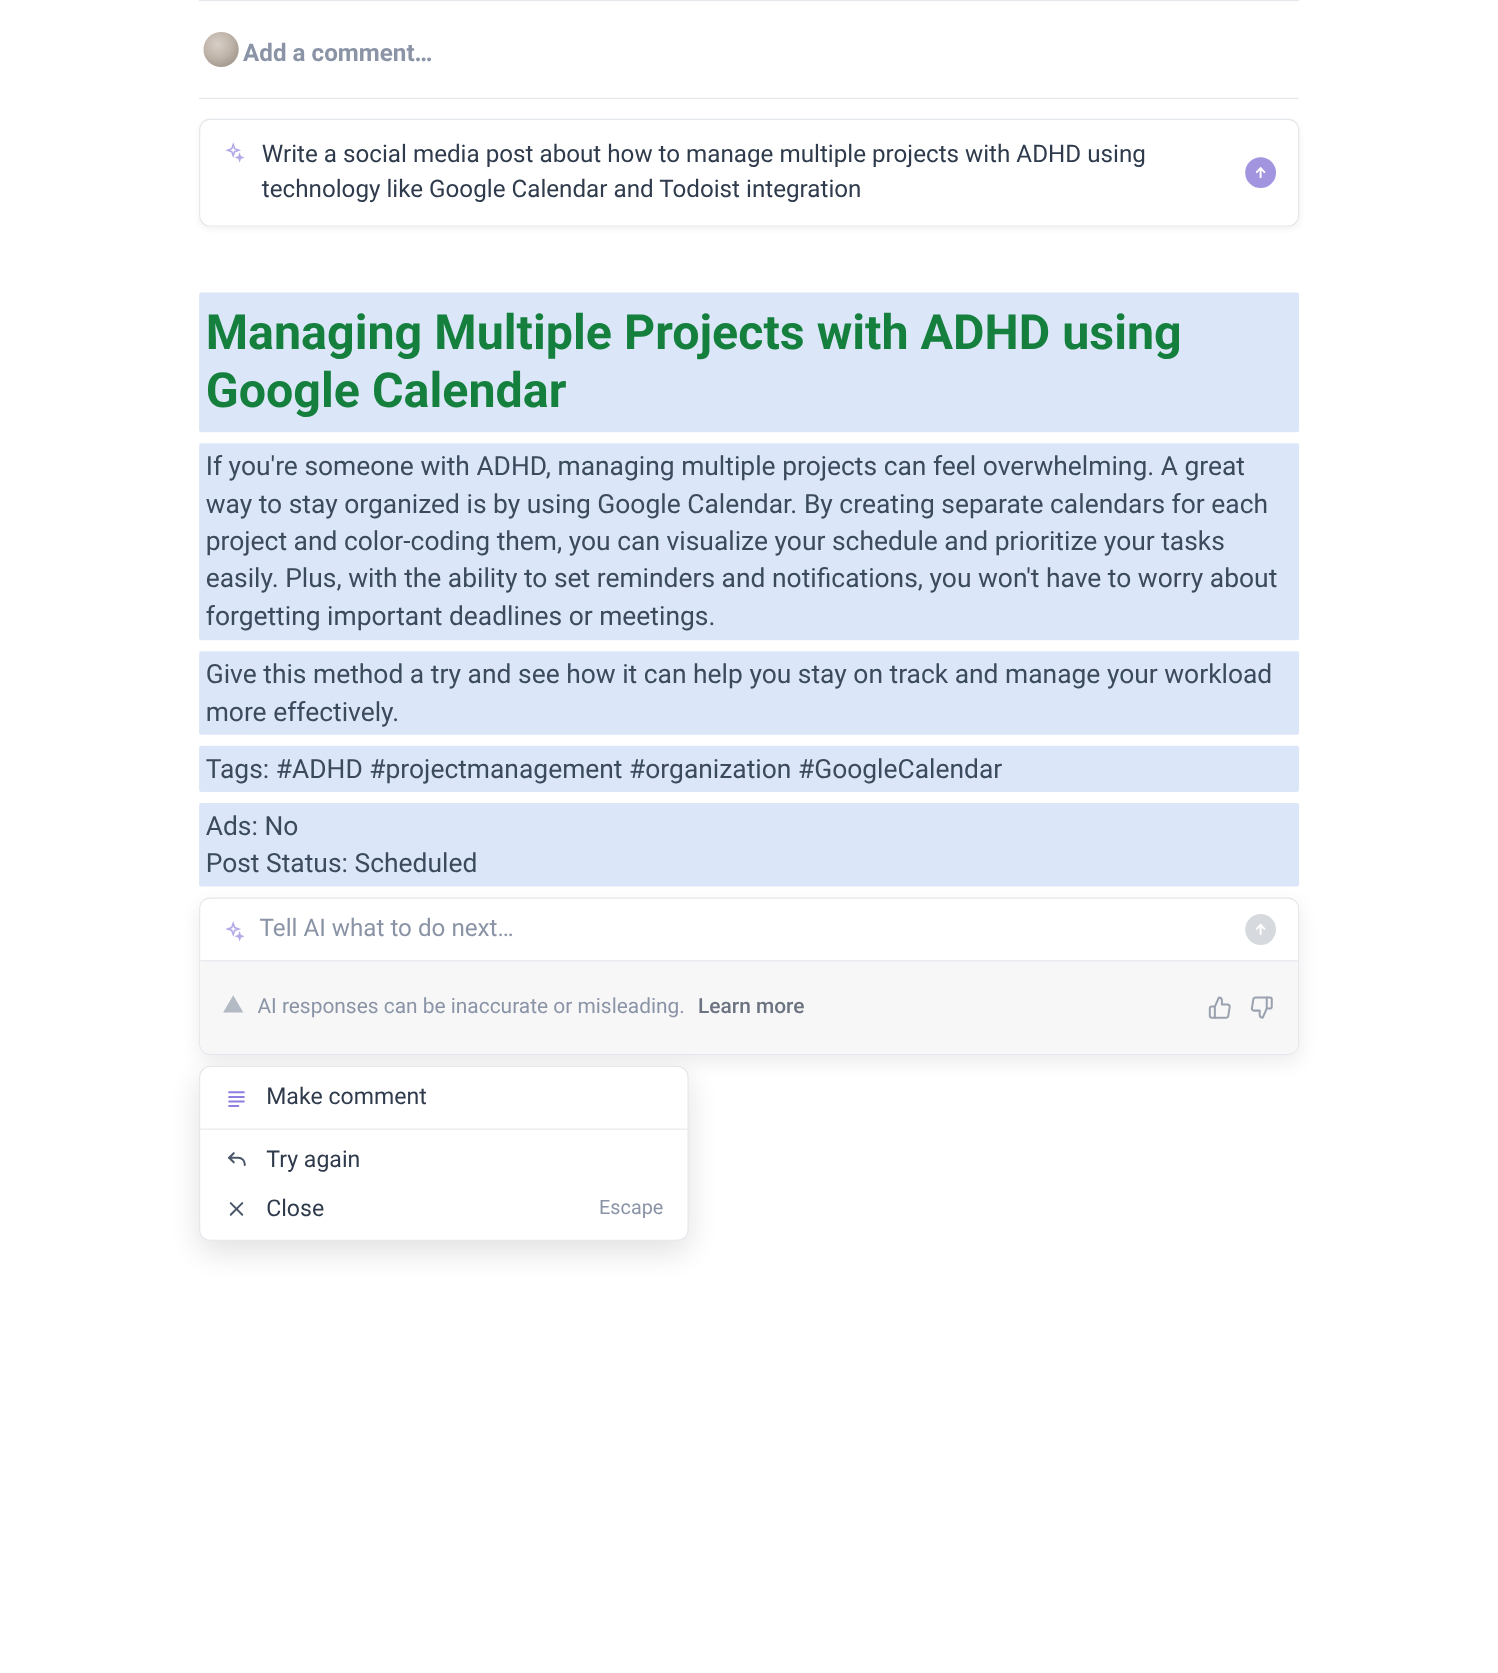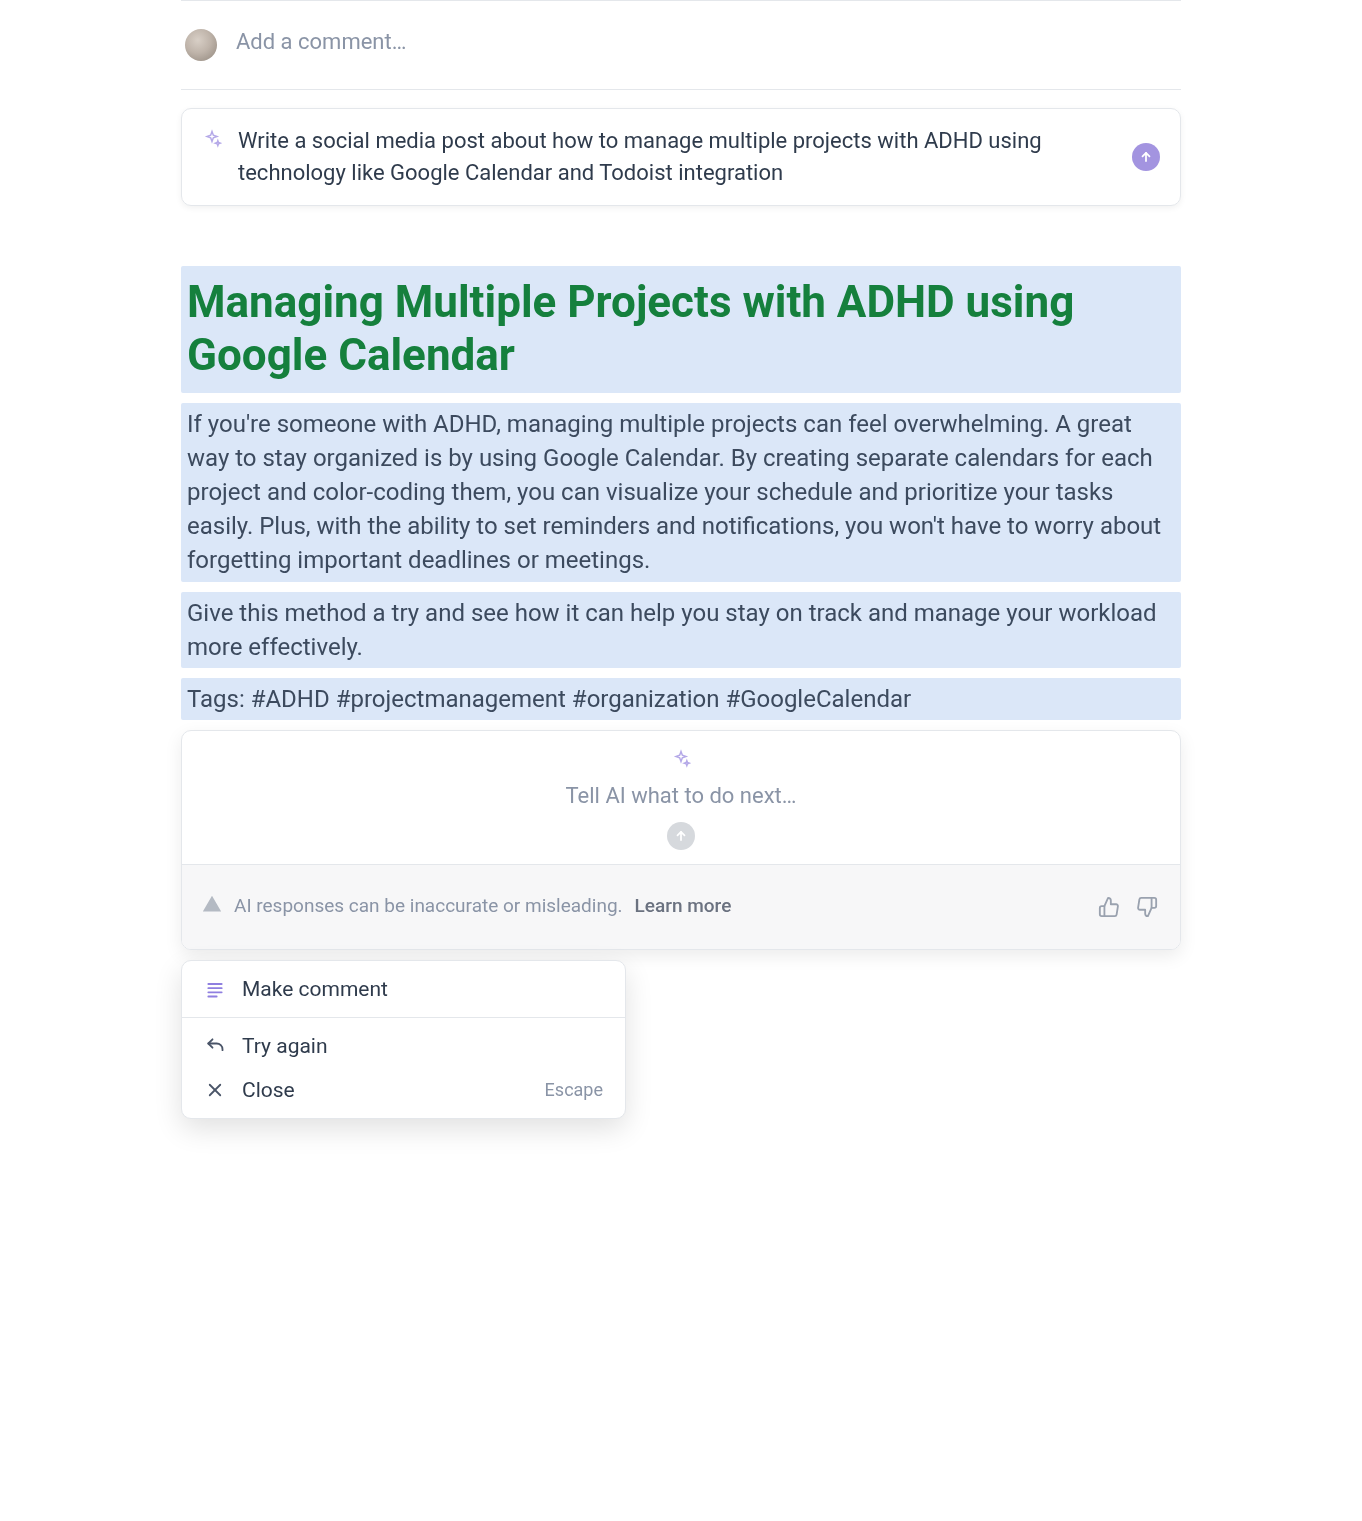--- a/index.html
+++ b/index.html
@@ -13,21 +13,21 @@
   *{box-sizing:border-box;}
   body{
     margin:0;
     font-family:-apple-system,BlinkMacSystemFont,"Segoe UI",Roboto,Helvetica,Arial,sans-serif;
     background:#fff;
     color:var(--text);
     padding:0 30px 60px 30px;
   }
   .container{max-width:1000px;margin:0 auto;}
   .rule{height:1px;background:var(--border);margin:0 0 18px 0;}
-  .comment-row{display:flex;align-items:flex-start;gap:19px;padding:10px 0 28px 4px;}
+  .comment-row{display:flex;align-items:flex-end;gap:4px;padding:10px 0 28px 4px;font-weight:bold;}
   .avatar{width:32px;height:32px;border-radius:50%;background:radial-gradient(circle at 40% 35%,#d8cfc6 0%,#bfb4aa 45%,#8f857b 100%);flex:none;}
   .comment-placeholder{color:var(--muted);font-size:22px;}
   .prompt-card{
     border:1px solid var(--border);border-radius:10px;
     box-shadow:0 2px 6px rgba(0,0,0,0.06);
     display:flex;align-items:flex-start;gap:16px;
     padding:16px 20px;margin-bottom:60px;position:relative;
   }
   .ai-sparkle{width:20px;height:20px;flex:none;margin-top:4px;}
   .prompt-text{font-size:22px;line-height:1.45;color:var(--text);flex:1;}
@@ -38,21 +38,21 @@
   }
   .send-btn.gray{background:#d6d9dd;}
   .block{background:var(--hl);padding:4px 6px;margin-bottom:8px;border-radius:2px;}
   h1.block{font-size:44px;font-weight:700;line-height:1.22;margin:0 0 10px 0;color:#15803d;padding:10px 6px;}
   p.block{font-size:24px;line-height:1.42;margin:0 0 10px 0;color:#3c4a5e;}
   .output{margin-bottom:6px;}
   .next-card{
     border:1px solid var(--border);border-radius:10px;overflow:hidden;
     box-shadow:0 6px 18px rgba(0,0,0,0.08);margin-top:4px;
   }
-  .next-input-row{display:flex;align-items:center;gap:14px;padding:14px 20px;flex-direction:column;}
+  .next-input-row{display:flex;align-items:center;gap:14px;padding:14px 20px;}
   .next-input{flex:1;font-size:22px;color:var(--muted);}
   .disclaimer-row{
     display:flex;gap:12px;padding:29px 20px;
     border-top:1px solid var(--border);background:var(--lightbg);
     font-size:19px;color:var(--muted);
   }
   .disclaimer-row .spacer{flex:1;}
   .learn-more{color:#6b7280;font-weight:500;}
   .fb{display:inline-flex;width:26px;height:26px;align-items:center;justify-content:center;}
   .menu{
@@ -95,20 +95,22 @@
           <path d="M6 11l6-6 6 6"></path>
       </svg>
     </div>
   </div>
 
   <div class="output">
     <h1 class="block">Managing Multiple Projects with ADHD using Google Calendar</h1>
     <p class="block">If you're someone with ADHD, managing multiple projects can feel overwhelming. A great way to stay organized is by using Google Calendar. By creating separate calendars for each project and color-coding them, you can visualize your schedule and prioritize your tasks easily. Plus, with the ability to set reminders and notifications, you won't have to worry about forgetting important deadlines or meetings.</p>
     <p class="block">Give this method a try and see how it can help you stay on track and manage your workload more effectively.</p>
     <p class="block">Tags: #ADHD #projectmanagement #organization #GoogleCalendar</p>
+    <p class="block" style="white-space:pre-line;">Ads: No
+Post Status: Scheduled</p>
   </div>
 
   <div class="next-card">
     <div class="next-input-row">
       <span class="ai-sparkle">
         <svg viewBox="0 0 24 24" fill="none" stroke="#b5a9e8" stroke-width="1.8">
           <path d="M12 3l1.6 4.4L18 9l-4.4 1.6L12 15l-1.6-4.4L6 9l4.4-1.6L12 3z"></path>
           <path d="M19 14l.8 2.2L22 17l-2.2.8L19 20l-.8-2.2L16 17l2.2-.8L19 14z"></path>
         </svg>
       </span>

